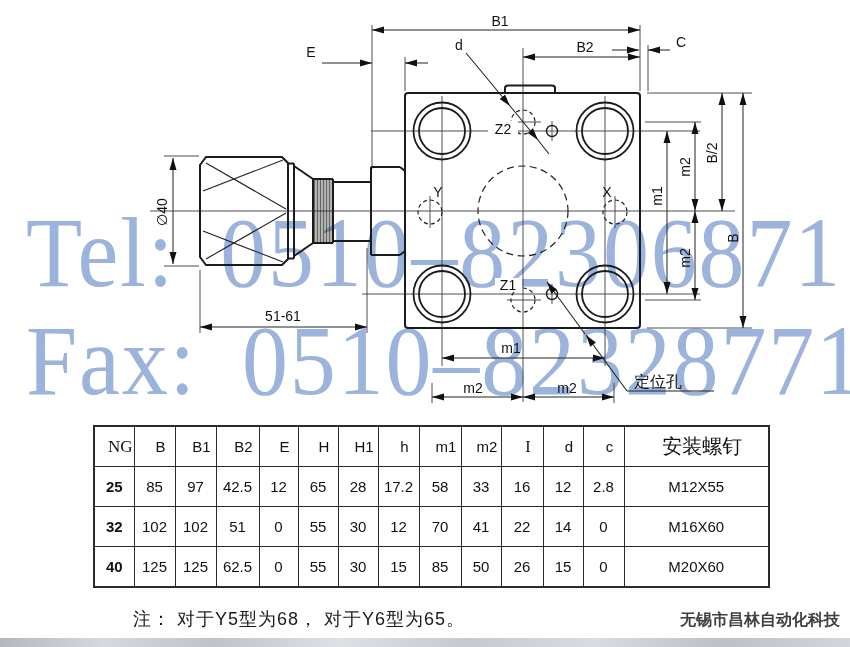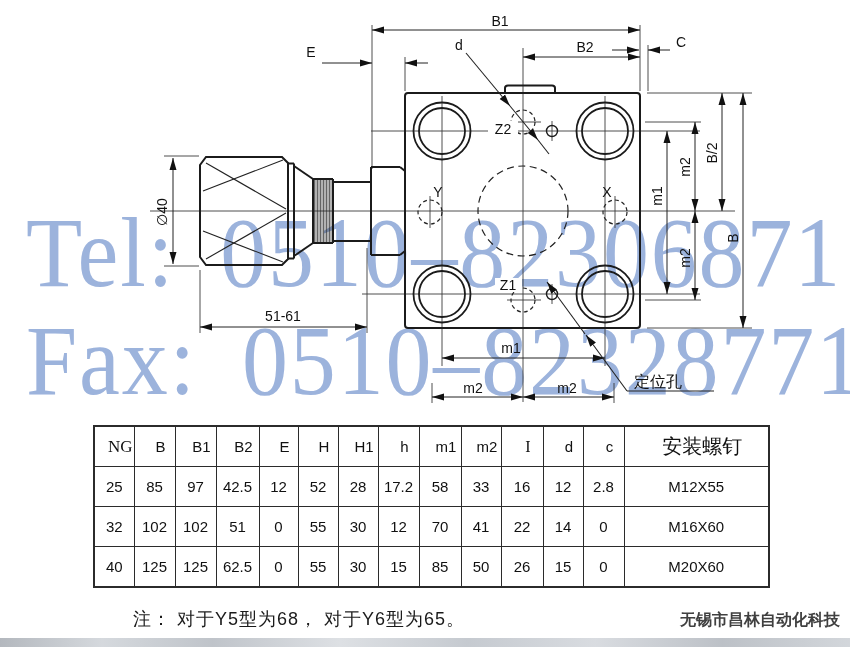--- a/index.html
+++ b/index.html
@@ -18,21 +18,21 @@
   svg text.cn{font-size:16px;}
   
   .spec-table-wrap{position:absolute;left:93px;top:425px;z-index:3;}
   table{table-layout:fixed;width:675px;border-collapse:collapse;border:2px solid #2b2b2b;background:transparent;}
   th,td{border:1px solid #2b2b2b;text-align:center;vertical-align:middle;
         font-size:15px;height:39px;padding:0;font-weight:400;color:#111;}
   th{font-weight:400;padding-left:12px;}
   th:nth-child(1){font-family:"Liberation Serif",serif;font-size:17px;}
   th:nth-child(11){font-family:"Liberation Serif",serif;font-size:16px;}
   th:nth-child(14){font-size:20px;}
-  td:first-child{font-weight:400;text-align:center;}
+  td:first-child{font-weight:700;text-align:center;}
   
   .note{position:absolute;left:133px;top:607px;z-index:3;font-size:18px;color:#1a1a1a;letter-spacing:1px;}
   .company{position:absolute;left:655px;top:610px;width:185px;z-index:3;text-align:right;
            font-size:16px;font-weight:700;color:#404040;}
   .bottom-strip{position:absolute;left:0;top:638px;width:850px;height:9px;z-index:4;opacity:.75;
      background:linear-gradient(90deg,#9aa0a8 0,#c7ccd2 12%,#aab0b8 25%,#d2d6db 40%,#b2b8c0 55%,#ccd0d6 70%,#a6acb4 85%,#c4c9cf 100%);}
 </style>
 </head>
 <body>
 
@@ -223,21 +223,21 @@
             <th>安装螺钉</th>
           </tr>
         </thead>
       <tbody>
           <tr>
             <td>25</td>
             <td>85</td>
             <td>97</td>
             <td>42.5</td>
             <td>12</td>
-            <td>52</td>
+            <td>65</td>
             <td>28</td>
             <td>17.2</td>
             <td>58</td>
             <td>33</td>
             <td>16</td>
             <td>12</td>
             <td>2.8</td>
             <td>M12X55</td>
           </tr>
           <tr>

